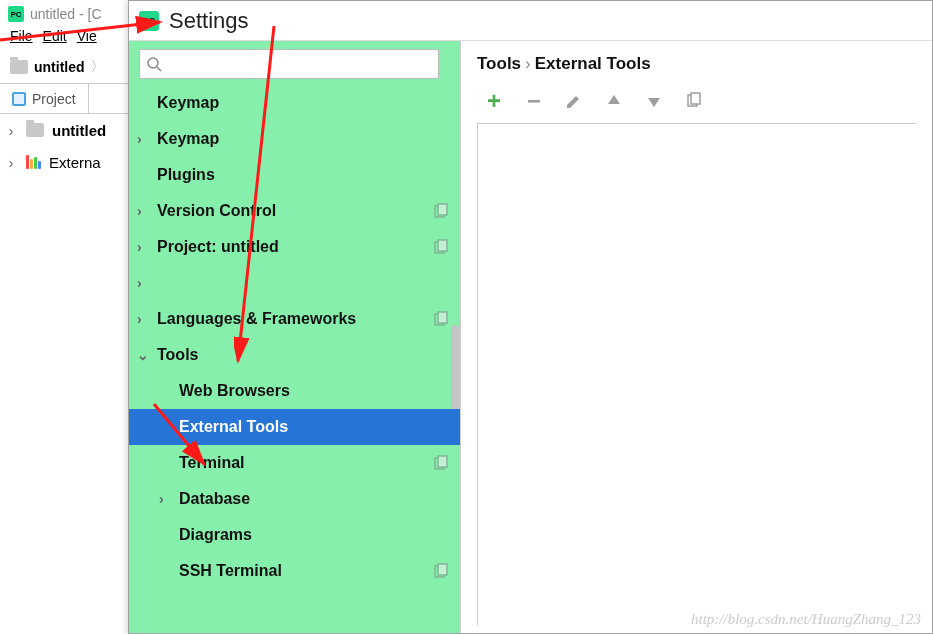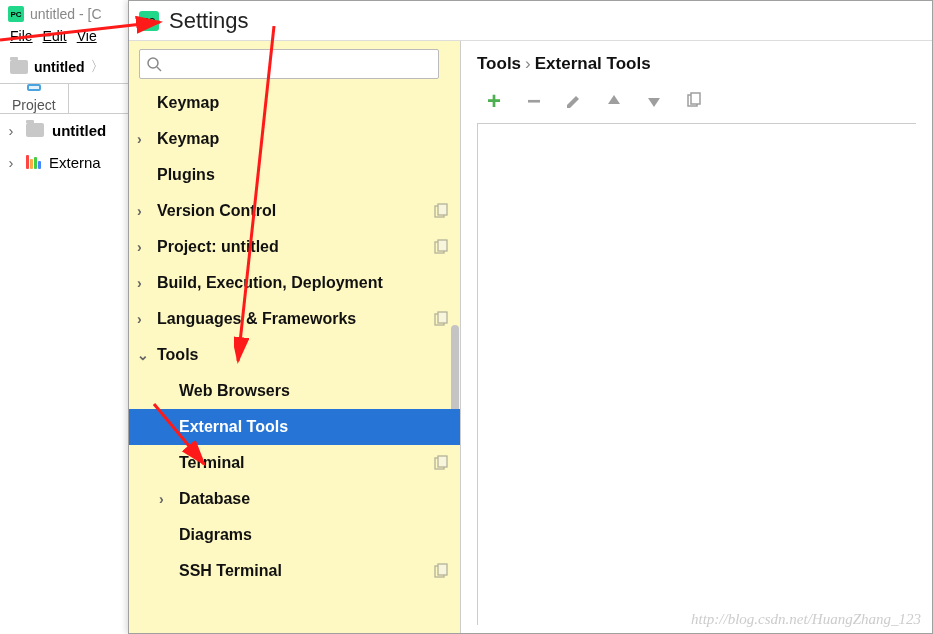--- a/index.html
+++ b/index.html
@@ -15,21 +15,21 @@
     .menubar span { padding: 0 4px; text-decoration: underline; cursor: default; }
 
     
     .breadcrumb-row { height: 34px; display:flex; align-items:center; padding: 0 10px; font-size:14px; font-weight:bold; color:#000; gap:6px; border-bottom:1px solid #ccc; }
     .folder-icon-gray { width:18px; height:14px; background:#c8c8c8; border-radius:2px; position:relative; }
     .folder-icon-gray::before { content:""; position:absolute; top:-3px; left:0; width:8px; height:3px; background:#c8c8c8; border-radius:1px 1px 0 0;}
     .bc-chevron { color:#999; font-weight:normal; }
 
     
     .project-tabbar { display:flex; align-items:center; height:30px; border-bottom:1px solid #ccc; font-size:14px; color:#555; }
-    .project-tab { display:flex; align-items:center; gap:6px; padding:0 12px; height:100%; border-right:1px solid #ccc;flex-direction:column; }
+    .project-tab { display:flex; align-items:center; gap:6px; padding:0 12px; height:100%; border-right:1px solid #ccc; }
     .proj-icon { width:14px; height:14px; border:2px solid #4aa3df; border-radius:2px; background:#e4f1fb; }
 
     
     .project-tree { font-size:15px; }
     .tree-row { display:flex; align-items:center; height:32px; gap:8px; padding-left:4px; }
     .tree-chevron { color:#666; width:14px; text-align:center; }
     .tree-bold { font-weight:bold; }
     .libs-icon { display:flex; gap:1px; align-items:flex-end; height:14px;}
     .libs-icon span { width:3px; border-radius:1px;}
     .libs-icon .b1{height:14px;background:#f44;}
@@ -44,21 +44,21 @@
       display: flex; flex-direction: column;
     }
     .dlg-titlebar { height: 40px; display:flex; align-items:center; gap:10px; padding: 0 10px; border-bottom: 1px solid #ddd; }
     .dlg-titlebar .app-icon { width: 20px; height: 20px; background: #21D789; border-radius: 3px; display:flex; align-items:center; justify-content:center; }
     .dlg-titlebar .app-icon::after { content:"PC"; font-size:9px; color:#000; font-weight:bold; }
     .dlg-title { font-size: 22px; color:#222; }
 
     .dlg-body { flex:1; display:flex; overflow:hidden; }
 
     
-    .settings-left { width: 332px; background:#fef9c3; display:flex; flex-direction:column; border-right:1px solid #ccc; position:relative;}
+    .settings-left { width: 332px; background:#86efac; display:flex; flex-direction:column; border-right:1px solid #ccc; position:relative;}
     .search-wrap { padding:8px 10px 6px 10px; }
     .search-box { display:flex; align-items:center; width:300px; height:30px; border:1px solid #bbb; background:#fff; border-radius:2px; padding:0 6px; gap:6px;}
     .search-box svg { flex-shrink:0; }
     .search-box input { border:none; outline:none; flex:1; font-size:14px; background:transparent; }
 
     .settings-tree { flex:1; overflow-y:auto; position:relative; }
     .settings-scrollbar { position:absolute; right:1px; top:240px; width:8px; height:120px; background:#c4c4c4; border-radius:4px; }
     .st-row { display:flex; align-items:center; height:36px; font-size:16px; color:#111; position:relative; padding-right:30px;font-weight:bold;}
     .st-row.bold { font-weight:bold; }
     .st-row.selected { background:#2675D6; color:#fff; }
@@ -172,21 +172,20 @@
             <div class="st-row st-indent0 bold">
               <span class="st-chev">›</span>
               <span>Project: untitled</span>
               <span class="copy-icon"><svg viewBox="0 0 18 18">
                   <rect x="3" y="4" width="9" height="11" fill="none" stroke="#777" stroke-width="1.3"></rect>
                   <rect x="6" y="2" width="9" height="11" fill="#f2f2f2" stroke="#777" stroke-width="1.3"></rect>
                 </svg></span>
             </div>
             <div class="st-row st-indent0 bold">
               <span class="st-chev">›</span>
-              <span>Build, Execution, Deployment</span>
             </div>
             <div class="st-row st-indent0 bold">
               <span class="st-chev">›</span>
               <span>Languages &amp; Frameworks</span>
               <span class="copy-icon"><svg viewBox="0 0 18 18">
                   <rect x="3" y="4" width="9" height="11" fill="none" stroke="#777" stroke-width="1.3"></rect>
                   <rect x="6" y="2" width="9" height="11" fill="#f2f2f2" stroke="#777" stroke-width="1.3"></rect>
                 </svg></span>
             </div>
             <div class="st-row st-indent0 bold">

